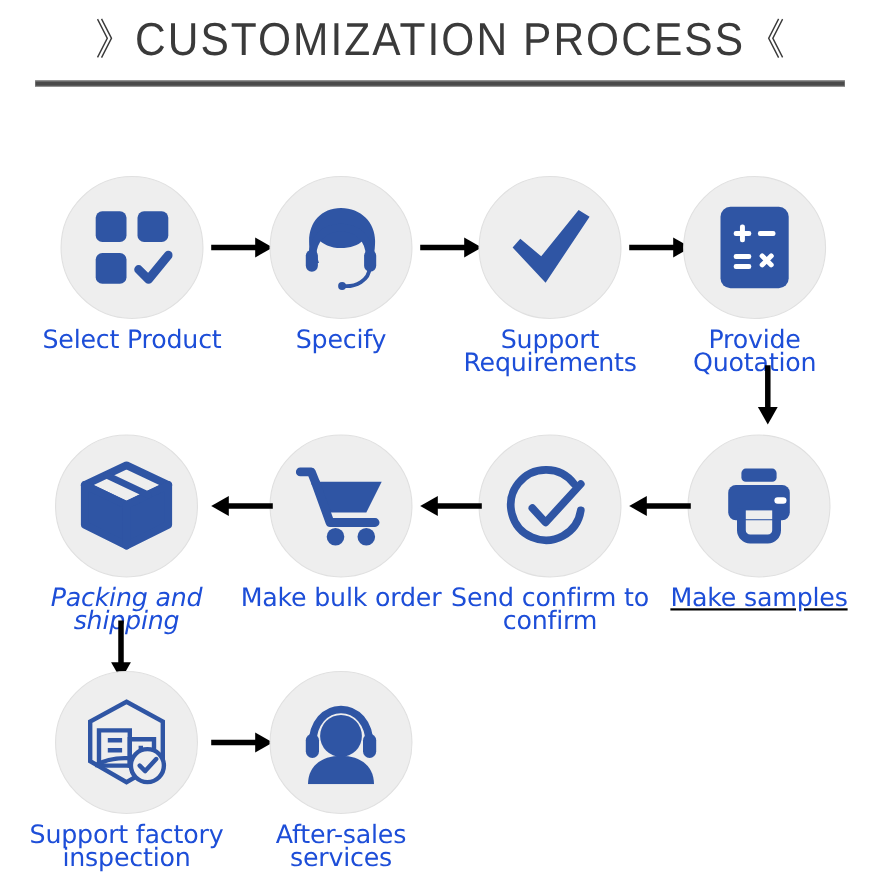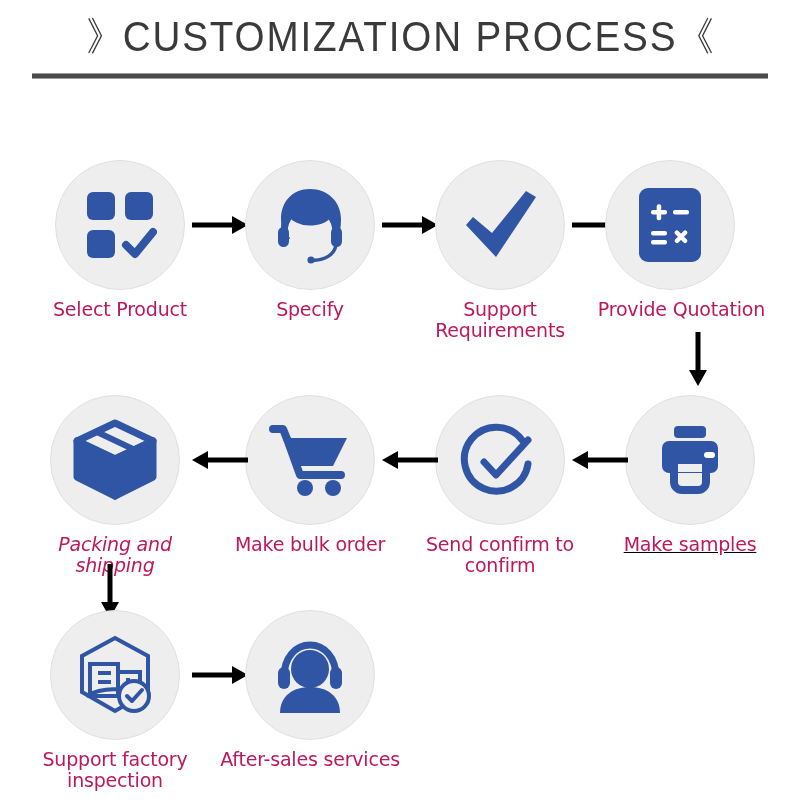--- a/index.html
+++ b/index.html
@@ -79,23 +79,23 @@
     display: flex;
     align-items: center;
     justify-content: center;
     box-sizing: border-box;
   }
   .badge svg {
     display: block;
   }
   .node-label {
     margin-top: 9px;
-    font-size: 19px;
+    font-size: 23px;
     line-height: 21px;
-    color: #be185d;
+    color: #1d4ed8;
     font-family: "DejaVu Sans", "Liberation Sans", sans-serif;
     letter-spacing: -0.2px;
     white-space: pre-line;
   }
 
   
   .arrow {
     position: absolute;
   }
   .arrow svg { display:block; }
@@ -167,21 +167,21 @@
     <div class="node-label">Support Requirements</div>
   </div>
 
   <div class="arrow" style="left:570px; top:212px;">
     <svg width="60" height="26" viewBox="0 0 60 26">
       <line x1="2" y1="13" x2="44" y2="13" stroke="#000" stroke-width="5"></line>
       <polygon points="42,4 58,13 42,22" fill="#000"></polygon>
     </svg>
   </div>
 
-  <div class="node" style="left:575px; top:160px;text-align:right;">
+  <div class="node" style="left:591px; top:160px;">
     <div class="badge">
       <svg width="66" height="78" viewBox="0 0 66 78">
         <rect x="2" y="2" width="62" height="74" rx="9" fill="#2F55A4"></rect>
 
         <rect x="14" y="24" width="16" height="4.5" rx="2" fill="#fff"></rect>
         <rect x="19.7" y="18.2" width="4.5" height="16" rx="2" fill="#fff"></rect>
 
         <rect x="36" y="24" width="16" height="4.5" rx="2" fill="#fff"></rect>
 
         <rect x="14" y="45" width="16" height="4.5" rx="2" fill="#fff"></rect>

